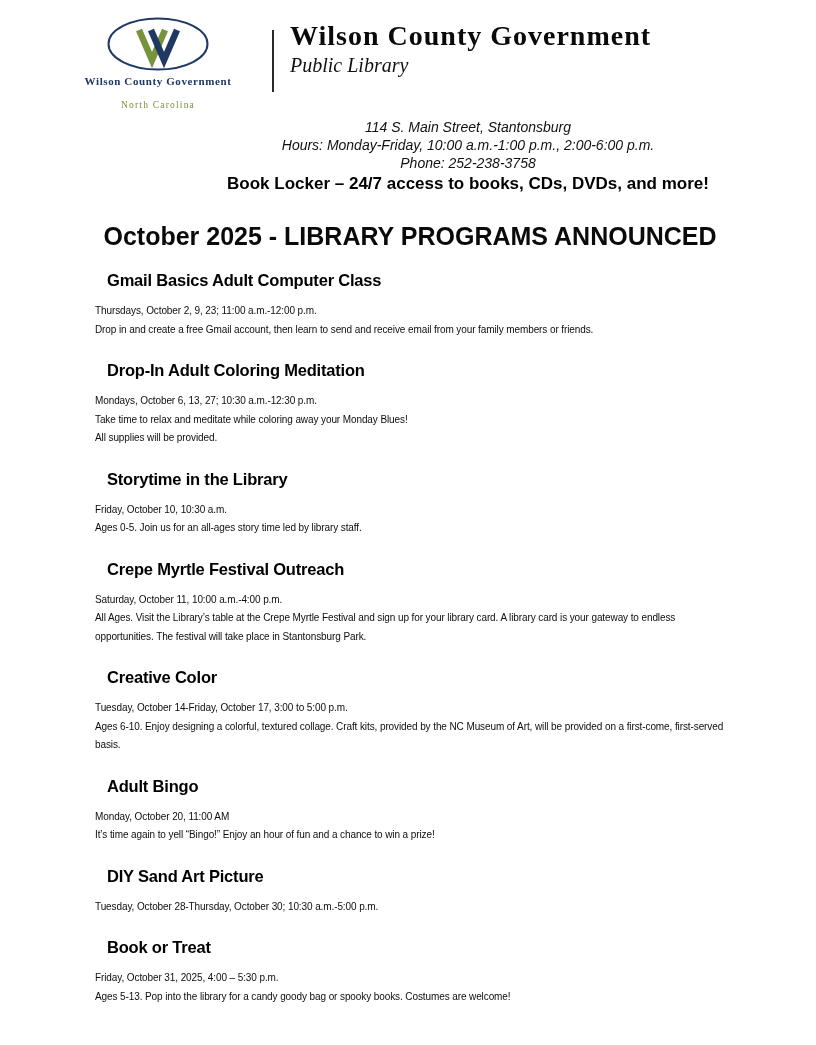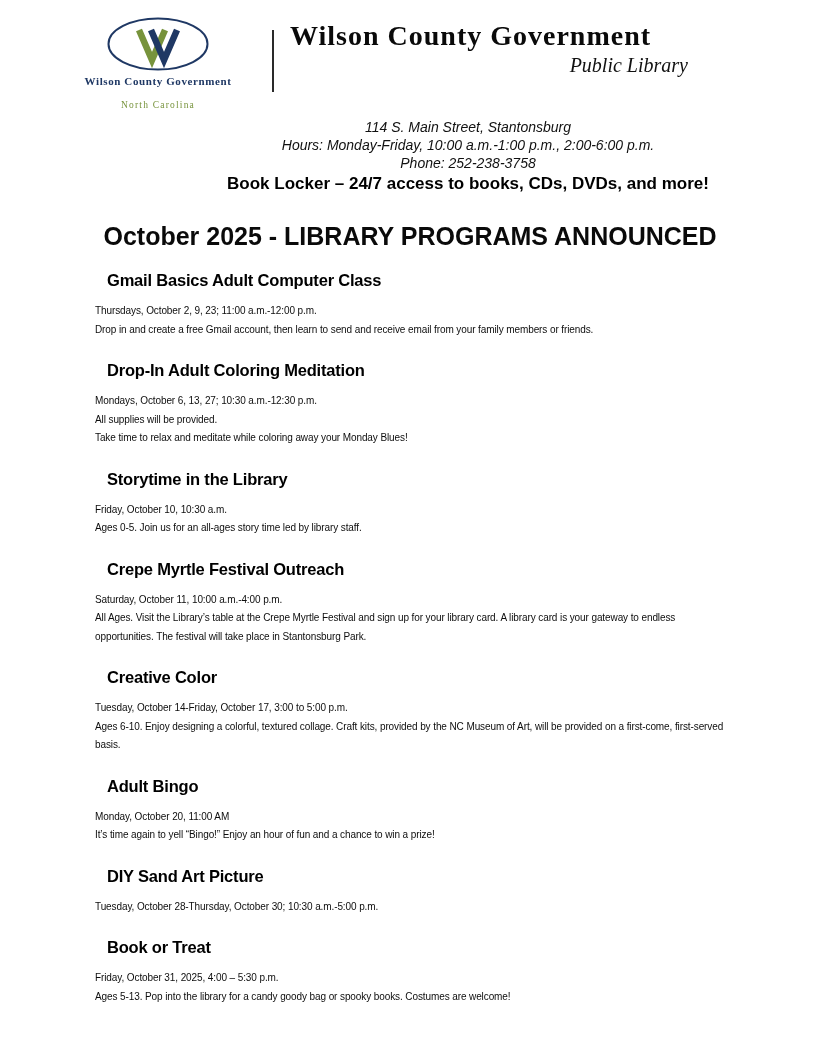--- a/index.html
+++ b/index.html
@@ -29,21 +29,21 @@
   .divider { width:2px; height:62px; background:#2a2a2a; margin:14px 16px 0 14px; flex:0 0 auto; }
   .masthead { flex:1 1 auto; padding-right:128px; padding-top:4px; }
   .masthead-title {
     font-family:"Liberation Serif", serif;
     font-size:28px; font-weight:600; letter-spacing:1px;
     color:#0a0a0a; white-space:nowrap;
   }
   .masthead-subtitle {
     font-family:"Liberation Serif", serif;
     font-style:italic; font-size:20px; color:#111;
-    text-align:right; margin-top:2px;
+    text-align:left; margin-top:2px;
   }
   
   .branch { margin:8px 0 0 120px; width:696px; text-align:center; }
   .branch-name { margin:0; font-size:19px; font-weight:bold; color:#000; line-height:24px; }
   .branch-line { margin:0; font-size:14px; line-height:18px; color:#111;font-style:italic; }
   .branch-locker { margin:1px 0 0 0; font-size:17px; font-weight:bold; line-height:21px; color:#000; }
   
   .page-title {
     margin:31px 0 0 95px; width:630px; text-align:center;
     font-size:25px; font-weight:bold; color:#0a0a0a; line-height:22px;
@@ -96,22 +96,22 @@
 
     <section class="program">
       <h3 class="program-title">Gmail Basics Adult Computer Class</h3>
       <p class="program-date">Thursdays, October 2, 9, 23; 11:00 a.m.-12:00 p.m.</p>
       <p class="program-desc">Drop in and create a free Gmail account, then learn to send and receive email from your family members or friends.</p>
     </section>
 
     <section class="program">
       <h3 class="program-title">Drop-In Adult Coloring Meditation</h3>
       <p class="program-date">Mondays, October 6, 13, 27; 10:30 a.m.-12:30 p.m.</p>
+      <p class="program-desc">Take time to relax and meditate while coloring away your Monday Blues!</p>
       <p class="program-desc">All supplies will be provided.</p>
-      <p class="program-desc">Take time to relax and meditate while coloring away your Monday Blues!</p>
     </section>
 
     <section class="program">
       <h3 class="program-title">Storytime in the Library</h3>
       <p class="program-date">Friday, October 10, 10:30 a.m.</p>
       <p class="program-desc">Ages 0-5. Join us for an all-ages story time led by library staff.</p>
     </section>
 
     <section class="program">
       <h3 class="program-title">Crepe Myrtle Festival Outreach</h3>

